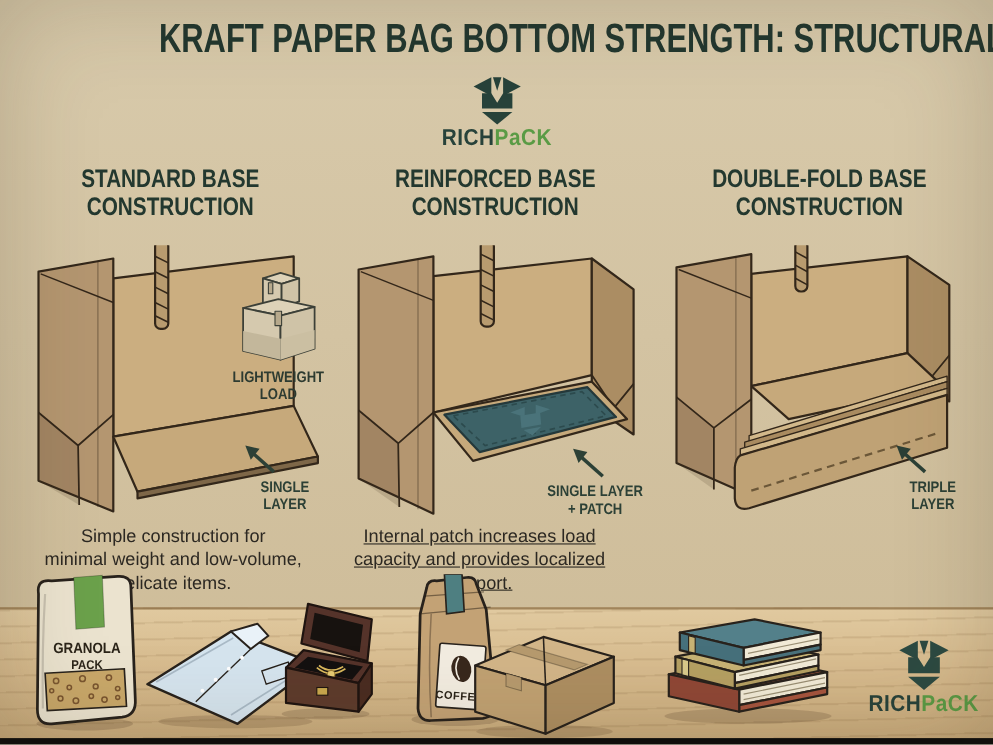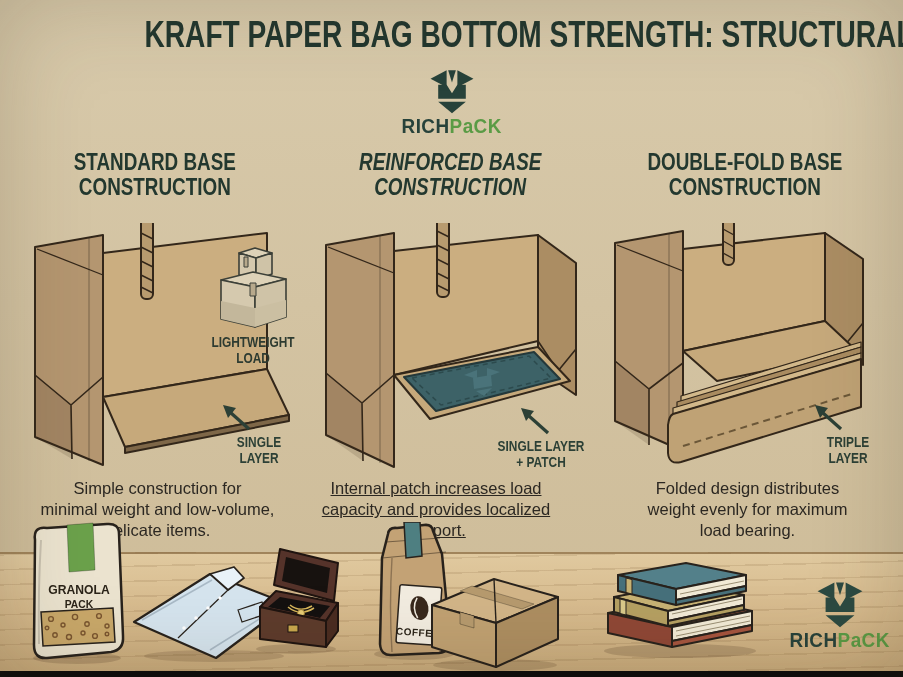--- a/index.html
+++ b/index.html
@@ -62,21 +62,21 @@
       <polygon points="39,3 39,25 60,14" fill="#27423a"></polygon>
       <polygon points="27,3 37,3 32,19" fill="#27423a"></polygon>
       <path d="M14,22 L50,22 L50,40 L14,40 Z M25,22 L39,22 L32,33 Z" fill="#27423a" fill-rule="evenodd"></path>
       <polygon points="14,44 50,44 32,59" fill="#27423a"></polygon>
     </svg>
     <div class="brand-text"><span class="p1">RICH</span><span class="p2">PaCK</span></div>
   </div>
 
   <div class="panel-heading" style="left:15px;width:280px;"><span class="inner">STANDARD BASE
 CONSTRUCTION</span></div>
-  <div class="panel-heading" style="left:310px;width:280px;font-style:italic;"><span class="inner">REINFORCED BASE
+  <div class="panel-heading" style="left:310px;width:280px;"><span class="inner">REINFORCED BASE
 CONSTRUCTION</span></div>
   <div class="panel-heading" style="left:600px;width:290px;"><span class="inner">DOUBLE-FOLD BASE
 CONSTRUCTION</span></div>
 
   <div class="illus" style="left:15px;">
     <svg width="280" height="250" viewBox="0 0 280 250">
       <g stroke="#33271a" stroke-width="2" stroke-linejoin="round">
         <polygon points="88,30 252,10 252,146 88,174" fill="#cbae80"></polygon>
 
         <g>
@@ -205,23 +205,20 @@
       </g>
     </svg>
   </div>
 
   <div class="desc" style="left:20px;width:275px;">Simple construction for
 minimal weight and low-volume,
 delicate items.</div>
   <div class="desc" style="left:296px;width:280px;text-decoration:underline;">Internal patch increases load
 capacity and provides localized
 support.</div>
-  <div class="desc" style="left:605px;width:285px;">Folded design distributes
-weight evenly for maximum
-load bearing.</div>
 
   <div class="wood"></div>
 
   <div class="product" style="left:25px;top:520px;text-align:right;">
     <svg width="105" height="145" viewBox="0 0 105 145">
       <ellipse cx="52" cy="138" rx="44" ry="6" fill="rgba(60,40,20,.18)"></ellipse>
       <path d="M10,20 Q8,6 22,8 L82,4 Q94,3 94,14 L98,116 Q99,130 86,132 L22,138 Q9,139 9,125 Z" fill="#ebe3cf" stroke="#28221c" stroke-width="2.5" stroke-linejoin="round"></path>
       <path d="M16,20 Q13,70 14,124" stroke="rgba(0,0,0,.15)" stroke-width="2" fill="none"></path>
       <polygon points="42,5 68,3 70,50 44,52" fill="#6ba14b" stroke="rgba(0,0,0,.25)" stroke-width="1"></polygon>
       <g transform="translate(54,74) scale(0.9,1)">

